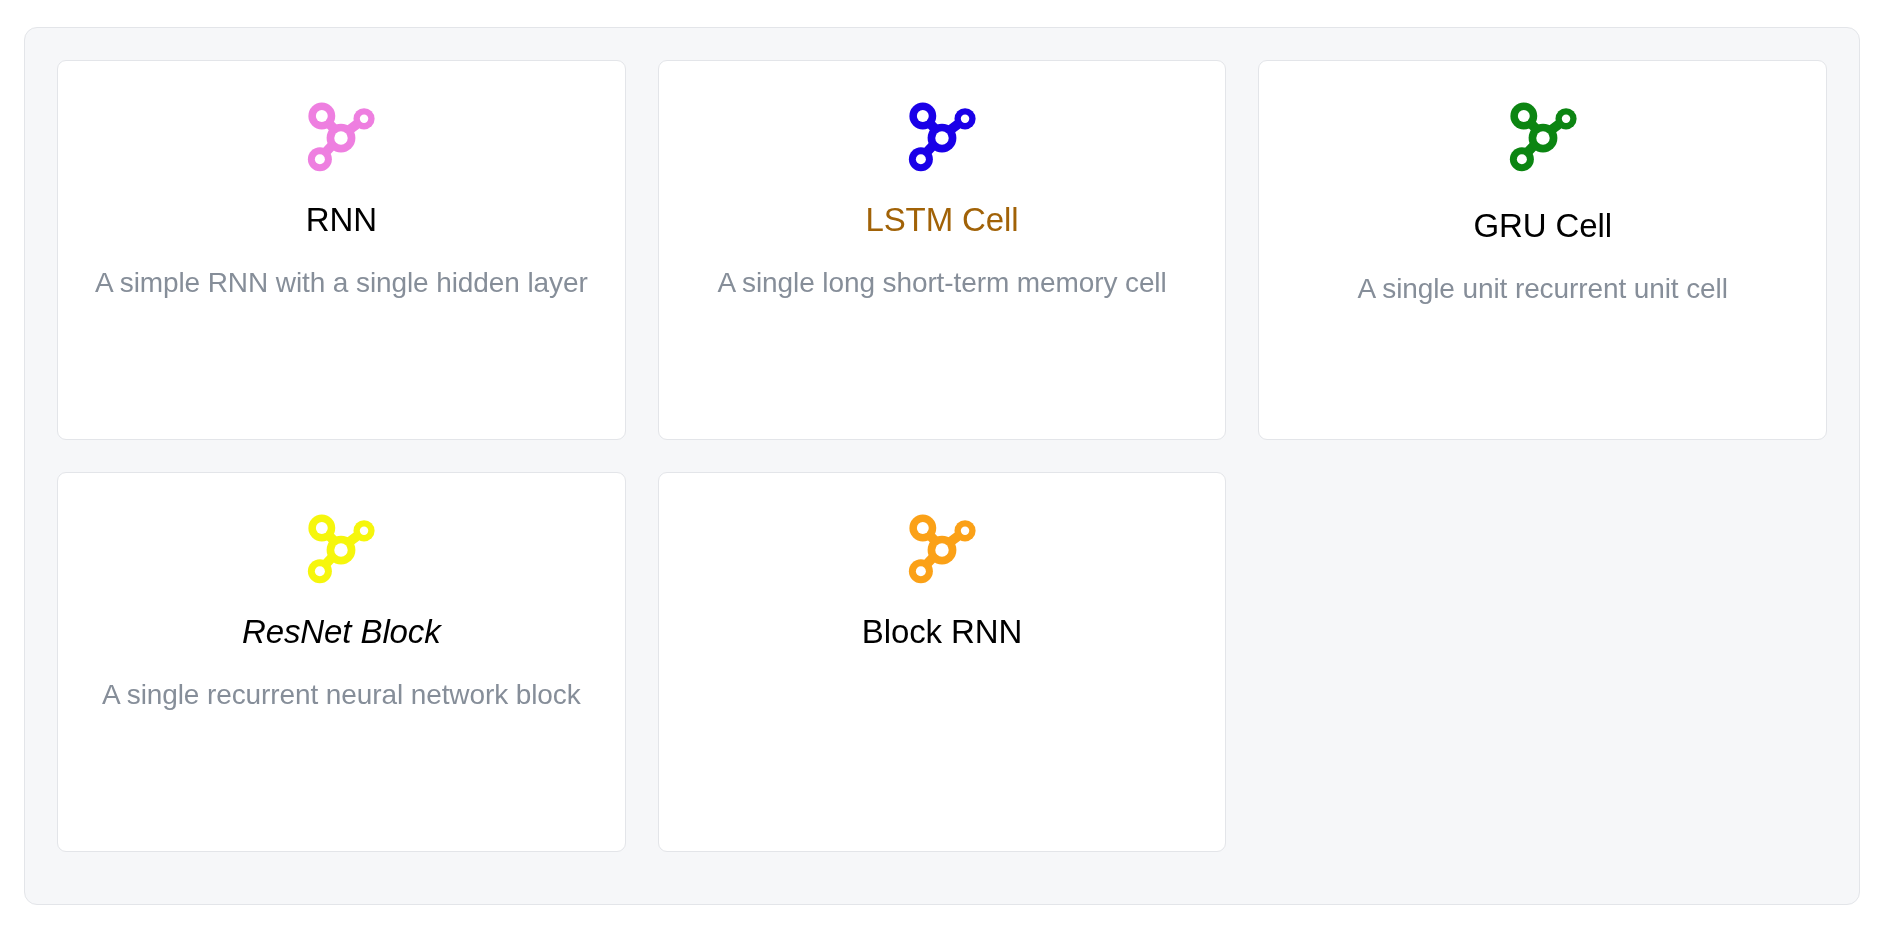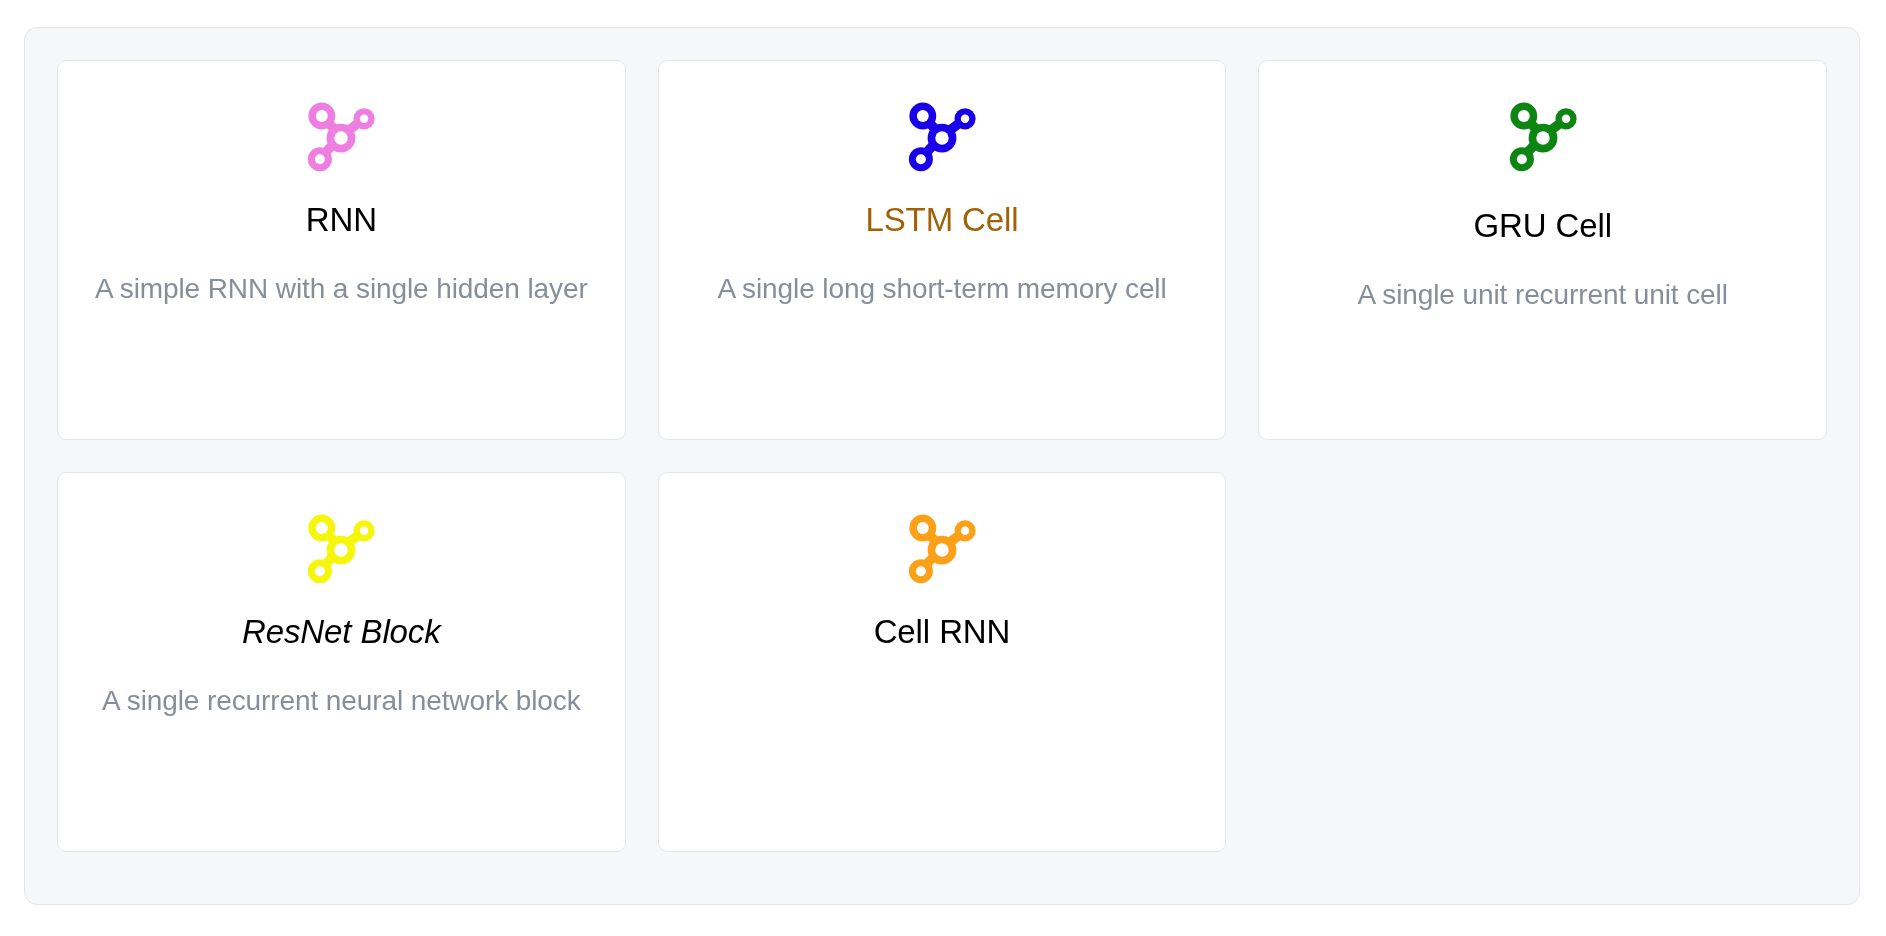--- a/index.html
+++ b/index.html
@@ -72,21 +72,21 @@
     margin-top: 14px;
     letter-spacing: -0.1px;
   }
 
   .card-desc {
     font-size: 28px;
     line-height: 1.68;
     font-weight: 400;
     color: #868e99;
     text-align: center;
-    margin-top: 26px;
+    margin-top: 20px;
     max-width: 100%;
     letter-spacing: -0.1px;
   }
 
   
   .grid-spacer { visibility: hidden; }
 </style>
 </head>
 <body>
 
@@ -193,20 +193,20 @@
               <circle cx="30" cy="26" r="6.2" fill="#ffffff"></circle>
               <circle cx="74" cy="29" r="11" fill="#FBA117"></circle>
               <circle cx="74" cy="29" r="4.4" fill="#ffffff"></circle>
               <circle cx="50" cy="49" r="15" fill="#FBA117"></circle>
               <circle cx="50" cy="49" r="7" fill="#ffffff"></circle>
               <circle cx="28" cy="71" r="12.5" fill="#FBA117"></circle>
               <circle cx="28" cy="71" r="5.2" fill="#ffffff"></circle>
             </g>
           </svg>
         </div>
-        <div class="card-title" style="color: rgb(0, 0, 0);">Cell RNN</div>
+        <div class="card-title" style="color: rgb(0, 0, 0);">Block RNN</div>
       </div>
 
       <div class="grid-spacer"></div>
 
     </div>
   </div>
 </div>
 
 </body></html>

